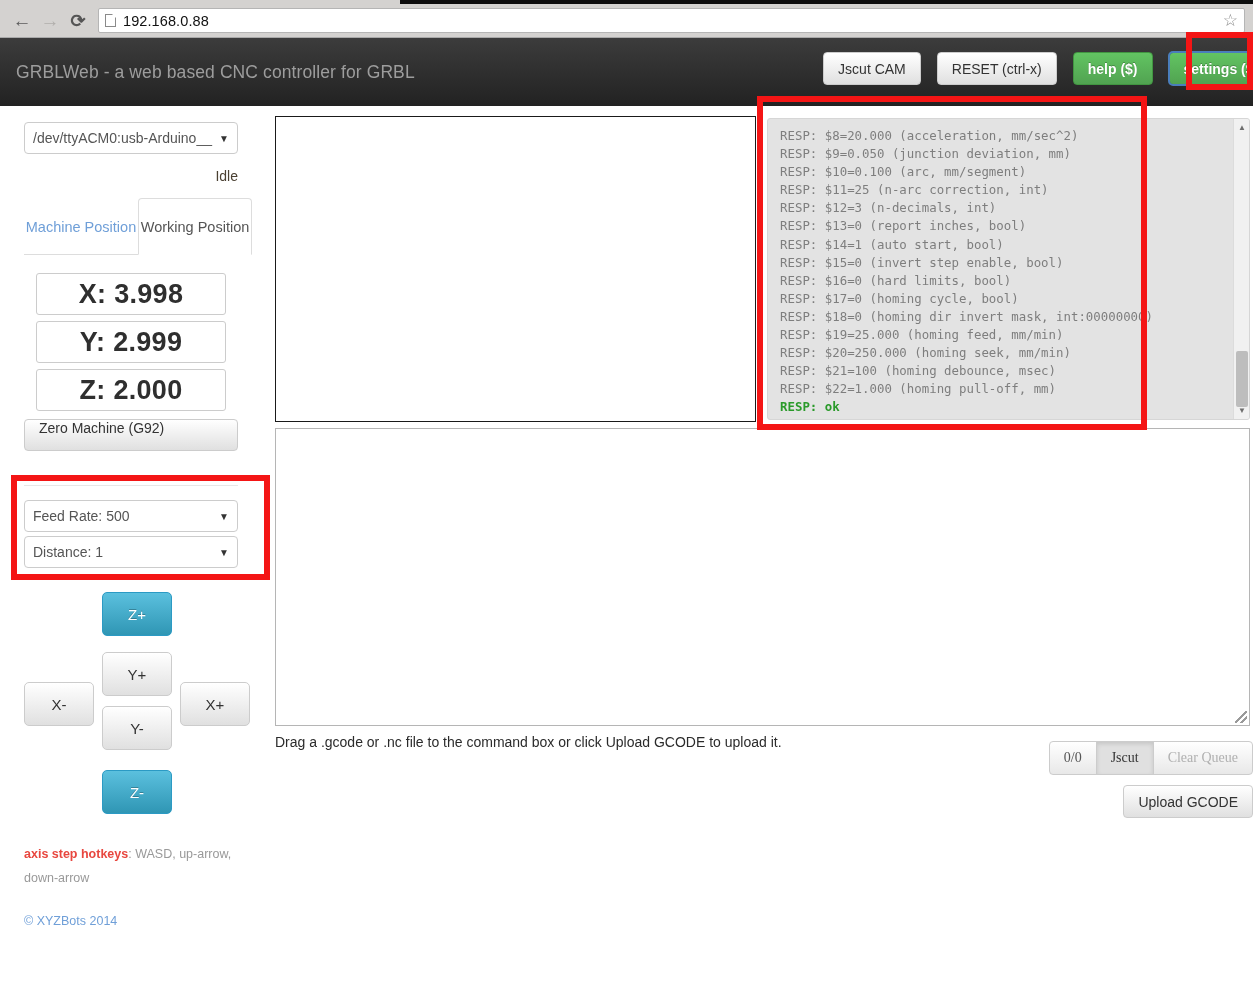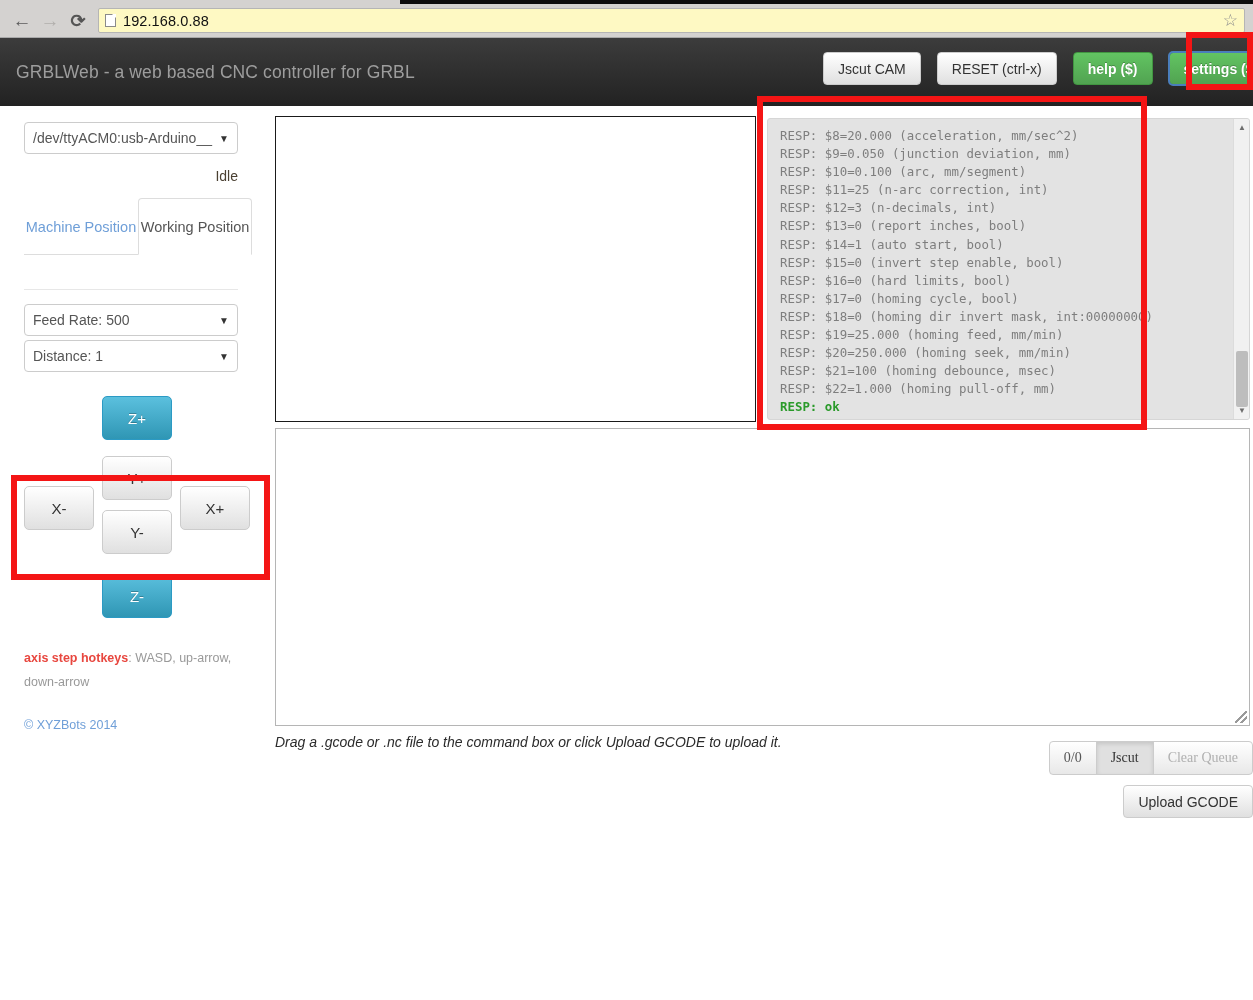--- a/index.html
+++ b/index.html
@@ -26,21 +26,21 @@
     border-bottom: 1px solid #a9a9a9;
   }
   .nav-btn {
     width: 28px; height: 26px; display: flex; align-items: center;
     justify-content: center; font-size: 19px; color: #5a5a5a;
     background: transparent; border: 0;
   }
   .nav-btn.disabled { color: #b0aeab; }
   #reload-btn { font-size: 18px; font-weight: bold; color: #555; }
   #omnibox {
-    flex: 1; height: 25px; margin-left: 6px; background: #fef9c3;
+    flex: 1; height: 25px; margin-left: 6px; background: #ffffff;
     border: 1px solid #b5b5b5; border-radius: 2px;
     display: flex; align-items: center; padding: 0 6px;
     position: relative;
   }
   #page-icon {
     width: 11px; height: 13px; border: 1px solid #8a8a8a;
     background: #fff; margin-right: 7px; position: relative; flex: none;
   }
   #page-icon::after {
     content: ""; position: absolute; right: -1px; top: -1px;
@@ -218,21 +218,21 @@
     background: #fff; border: 1px solid #b5b5b5;
   }
   #resize-grip {
     position: absolute; right: 2px; bottom: 2px; width: 12px; height: 12px;
     background:
       linear-gradient(135deg, transparent 0 45%, #9a9a9a 45% 55%, transparent 55% 100%),
       linear-gradient(135deg, transparent 0 70%, #9a9a9a 70% 80%, transparent 80% 100%);
   }
   #drag-hint {
     position: absolute; left: 13px; top: 628px;
-    font-size: 14px; font-style: italic; color: #2b2b2b;
+    font-size: 14px; color: #2b2b2b;
   }
   #queue-group {
     position: absolute; right: 0px; top: 635px;
     display: flex; height: 32px;
   }
   .q-btn {
     height: 24px; padding: 16px 14px; font-size: 14px;
     display: flex; align-items: center; justify-content: center;
     border: 1px solid #ccc; background: linear-gradient(to bottom,#fff 0%,#e8e8e8 100%);
     color: #555; cursor: pointer; margin-left: -1px; font-family: Liberation Serif, serif;
@@ -295,20 +295,26 @@
 
     <div id="pos-tabs">
       <div class="pos-tab inactive">
         <span>Machine Position</span>
       </div>
       <div class="pos-tab active">
         <span>Working Position</span>
       </div>
     </div>
 
+    <div id="coords-wrap">
+      <div class="coord-box">X: 3.998</div>
+      <div class="coord-box">Y: 2.999</div>
+      <div class="coord-box">Z: 2.000</div>
+      <div id="zero-btn">Zero Machine (G92)</div>
+    </div>
 
     <div id="jog-settings">
       <div class="form-select">
         <span>Feed Rate: 500</span>
         <span class="caret-glyph">▼</span>
       </div>
       <div class="form-select">
         <span>Distance: 1</span>
         <span class="caret-glyph">▼</span>
       </div>

